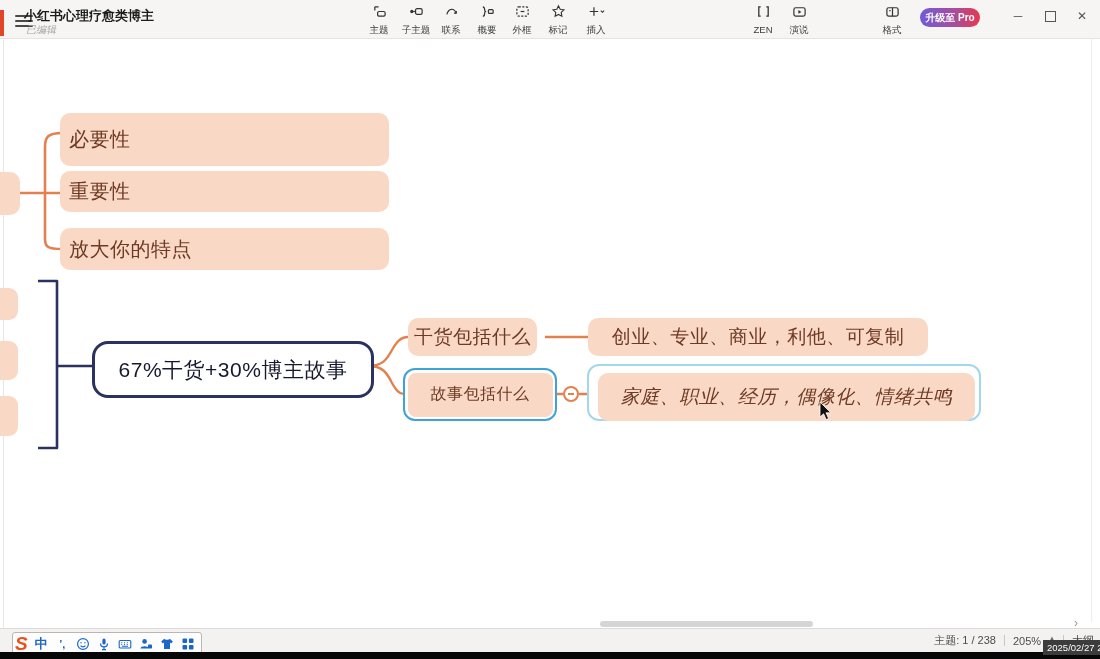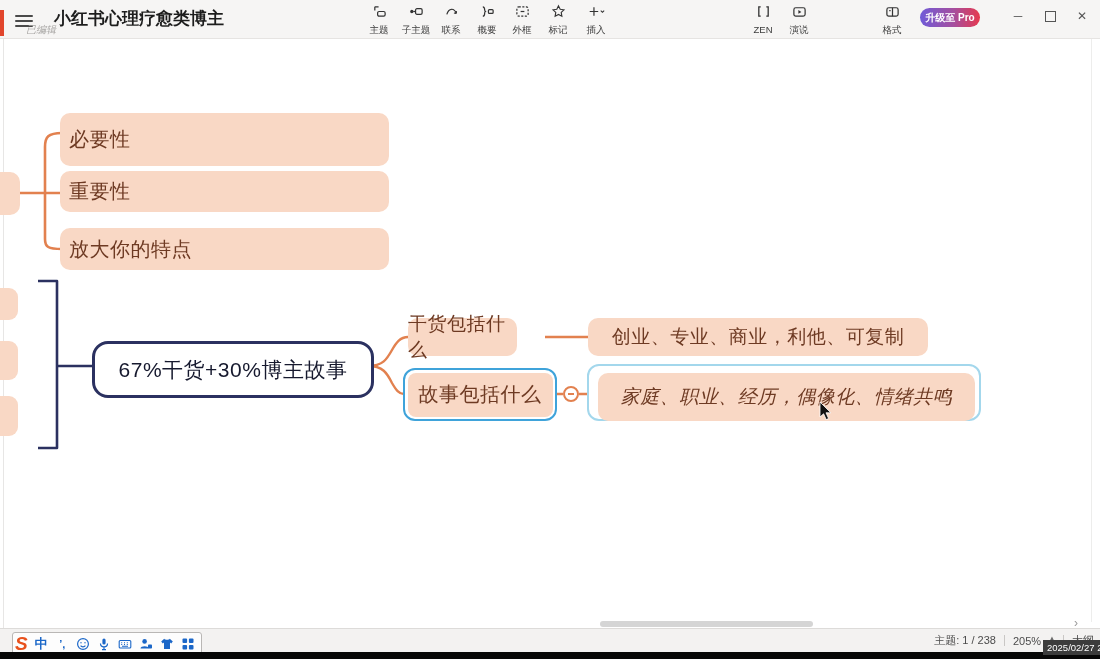--- a/index.html
+++ b/index.html
@@ -9,21 +9,21 @@
     -webkit-font-smoothing:antialiased;
   }
   
   .titlebar{
     position:absolute;left:0;top:0;width:1100px;height:38px;
     background:#f6f5f4;border-bottom:1px solid #e6e4e2;z-index:20;
   }
   .red-sliver{position:absolute;left:0;top:10px;width:4px;height:26px;background:#e1452c;}
   .hamburger{position:absolute;left:15px;top:12px;width:18px;height:14px;cursor:pointer;}
   .hamburger span{display:block;height:2px;background:#4a4a4a;margin:3px 0;border-radius:1px;}
-  .doc-title{position:absolute;left:54px;top:7px;font-size:17px;font-weight:bold;color:#1d1d1d;white-space:nowrap;}
+  .doc-title{position:absolute;left:24px;top:7px;font-size:13px;font-weight:bold;color:#1d1d1d;white-space:nowrap;}
   .doc-status{position:absolute;left:26px;top:23px;font-size:10px;color:#a8a6a4;font-style:italic;}
   .tb-item{
     position:absolute;top:4px;width:40px;height:32px;display:flex;flex-direction:column;
     align-items:center;justify-content:flex-start;cursor:pointer;color:#303030;
   }
   .tb-item svg{width:17px;height:15px;margin-bottom:1px;}
   .tb-label{font-size:9.5px;color:#3d3d3d;white-space:nowrap;}
   .pro-btn{
     position:absolute;left:920px;top:8px;width:60px;height:19px;border-radius:10px;
     background:linear-gradient(90deg,#6f5bd8 0%,#a44fa0 55%,#e6394e 100%);
@@ -50,21 +50,21 @@
     border:3px solid #2b3160;border-radius:16px;display:flex;align-items:center;justify-content:center;
     font-size:21px;color:#16192e;letter-spacing:0.5px;cursor:pointer;
   }
   .sel-node{
     position:absolute;left:403px;top:330px;width:154px;height:53px;
     border:2.5px solid #3fa3da;border-radius:12px;background:#fff;
     box-sizing:border-box;padding:2.5px;cursor:pointer;
   }
   .sel-node-inner{
     width:100%;height:100%;background:#f9d8c5;border-radius:8px;
-    display:flex;align-items:center;justify-content:center;font-size:20px;color:#6e3a23;letter-spacing:0.5px;
+    display:flex;align-items:center;justify-content:center;font-size:16px;color:#6e3a23;letter-spacing:0.5px;
   }
   .outline-box{
     position:absolute;left:587px;top:326px;width:394px;height:57px;
     border:2px solid #a3d7ec;border-radius:12px;box-sizing:border-box;pointer-events:none;
   }
   .toggle-circle{
     position:absolute;left:563px;top:348px;width:16px;height:16px;border-radius:50%;
     background:#fff;border:2px solid #e2814f;box-sizing:border-box;cursor:pointer;
   }
   .toggle-circle::after{content:"";position:absolute;left:3px;top:5px;width:6px;height:2px;background:#e2814f;}
@@ -230,21 +230,21 @@
   </div>
 
   <div class="stub-node" style="left:-10px;top:250px;width:28px;height:32px;border-radius:9px;"></div>
   <div class="stub-node" style="left:-10px;top:303px;width:28px;height:39px;border-radius:9px;"></div>
   <div class="stub-node" style="left:-10px;top:358px;width:28px;height:40px;border-radius:9px;"></div>
 
   <div class="central-node">
     <span>67%干货+30%博主故事</span>
   </div>
 
-  <div class="peach-node detail-node" style="left:408px;top:280px;width:109px;height:38px;">
+  <div class="peach-node detail-node" style="left:408px;top:280px;width:129px;height:38px;">
     <span>干货包括什么</span>
   </div>
   <div class="peach-node detail-node" style="left:588px;top:280px;width:340px;height:38px;">
     <span>创业、专业、商业，利他、可复制</span>
   </div>
 
   <div class="sel-node">
     <div class="sel-node-inner">
       <span>故事包括什么</span>
     </div>

